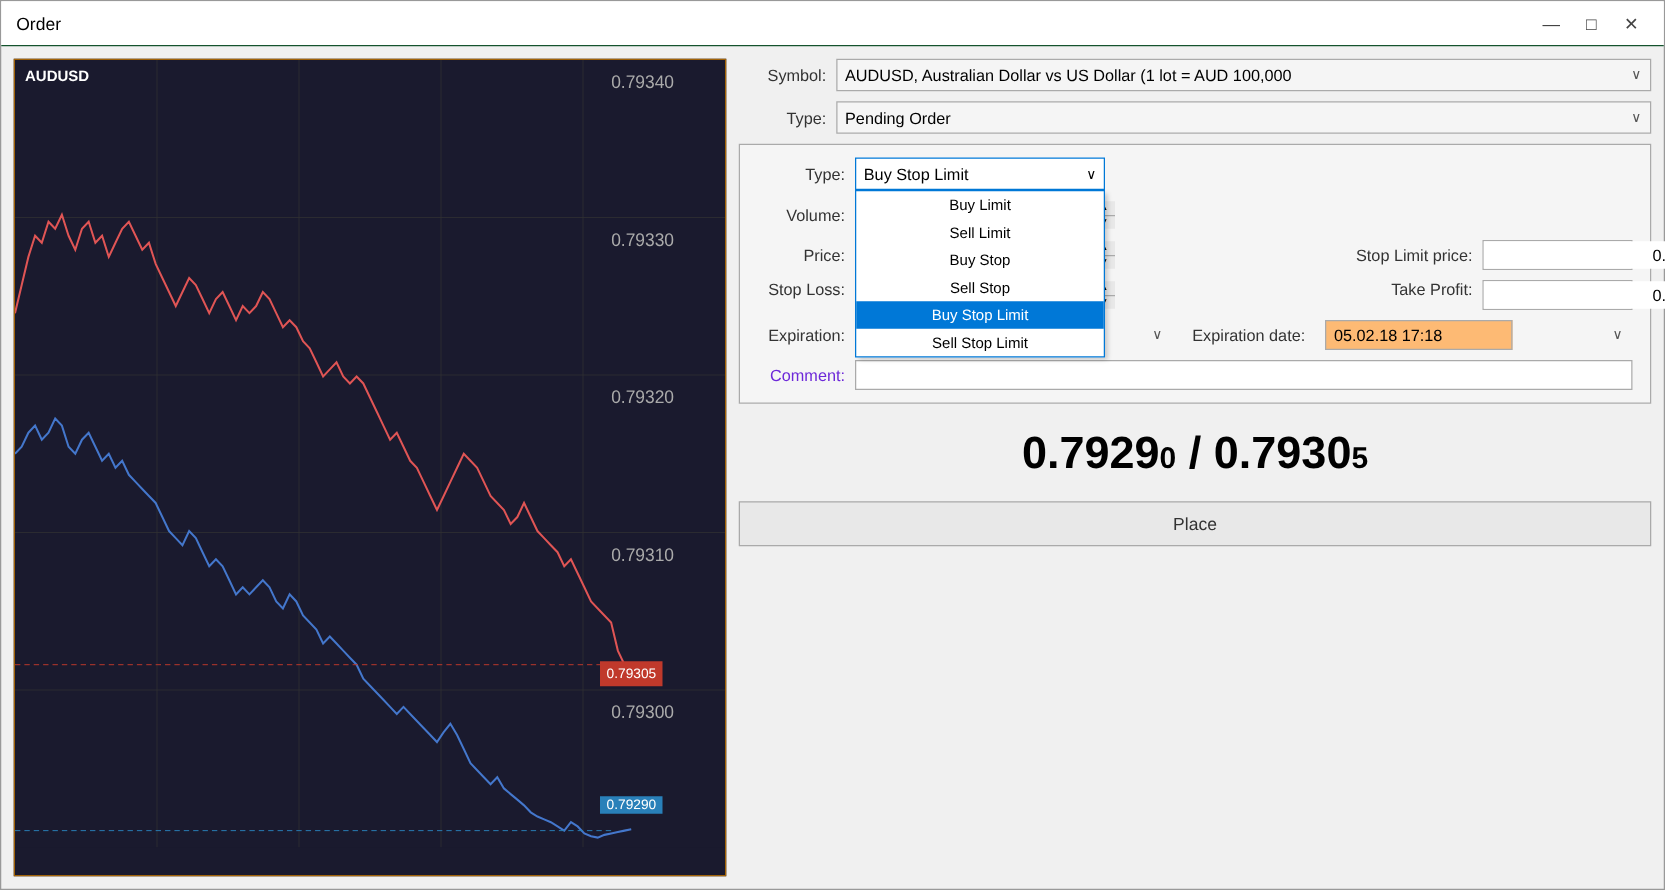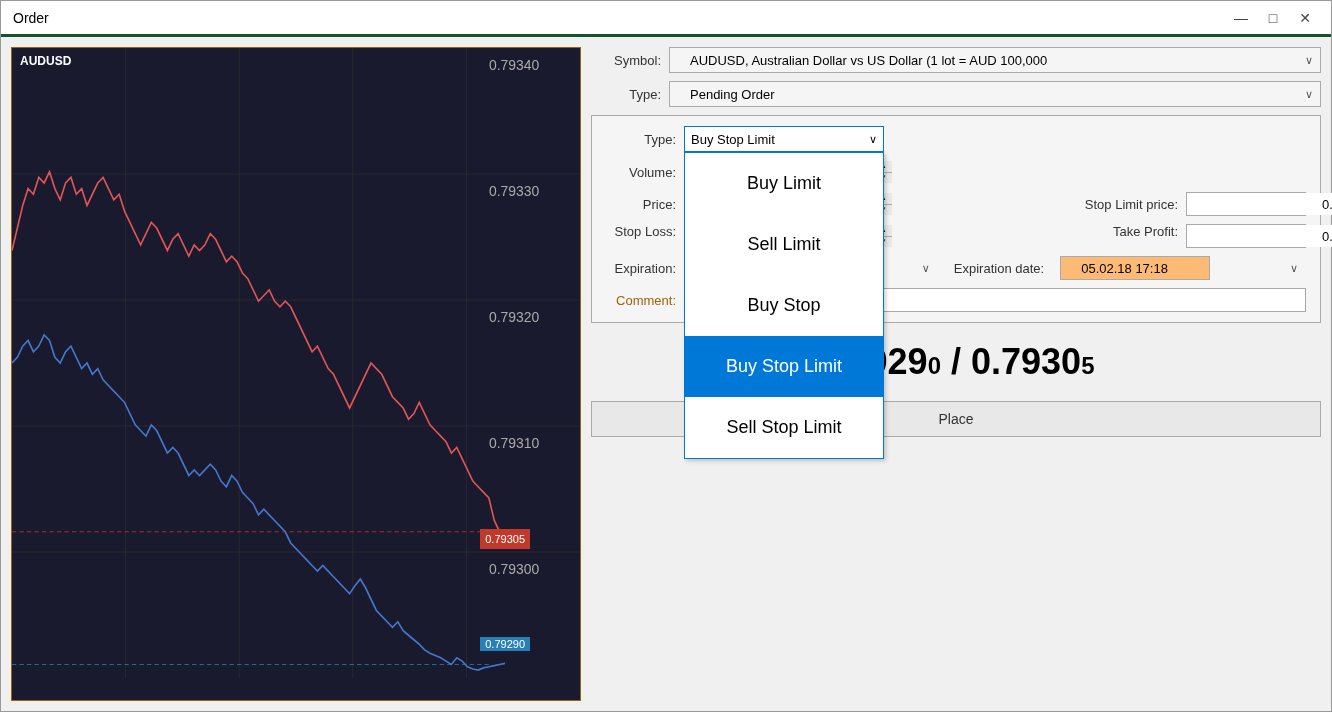--- a/index.html
+++ b/index.html
@@ -21,21 +21,21 @@
       display: flex;
       flex-direction: column;
     }
     .title-bar {
       background: #fff;
       height: 36px;
       display: flex;
       align-items: center;
       justify-content: space-between;
       padding: 0 12px;
-      border-bottom: 3px solid #14532d;
+      border-bottom: 1px solid #14532d;
     }
     .title-bar-title {
       font-size: 14px;
       font-weight: normal;
       color: #000;
     }
     .title-bar-controls {
       display: flex;
       gap: 4px;
     }
@@ -130,21 +130,21 @@
     }
     .select-wrapper {
       flex: 1;
       position: relative;
     }
     .select-wrapper select {
       width: 100%;
       height: 26px;
       border: 1px solid #aaa;
       background: #f5f5f5;
-      padding: 0 20px;
+      padding: 0 6px;
       font-size: 13px;
       appearance: none;
       -webkit-appearance: none;
       cursor: pointer;
     }
     .select-wrapper::after {
       content: '∨';
       position: absolute;
       right: 8px;
       top: 50%;
@@ -217,22 +217,22 @@
       position: absolute;
       top: 26px;
       left: 0;
       width: 100%;
       border: 1px solid #0078d7;
       background: #fff;
       z-index: 100;
       box-shadow: 2px 2px 4px rgba(0,0,0,0.2);
     }
     .dropdown-item {
-      padding: 20px 8px;
-      font-size: 18px;
+      padding: 4px 8px;
+      font-size: 12px;
       cursor: pointer;
       white-space: nowrap;
     }
     .dropdown-item.selected { background: #0078d7; color: #fff; }
     .comment-input {
       flex: 1;
       height: 24px;
       border: 1px solid #aaa;
       background: #fff;
       padding: 0 6px;
@@ -351,20 +351,21 @@
           <span style="width:70px; text-align:right; font-size:13px; color:#333;">Type:</span>
           <div class="type-dropdown-wrapper">
             <div class="type-dropdown-btn">
               <span>Buy Stop Limit</span>
               <span style="font-size:11px;">∨</span>
             </div>
             <div class="type-dropdown-list">
               <div class="dropdown-item">Buy Limit</div>
               <div class="dropdown-item">Sell Limit</div>
               <div class="dropdown-item">Buy Stop</div>
+              <div class="dropdown-item">Sell Stop</div>
               <div class="dropdown-item selected">Buy Stop Limit</div>
               <div class="dropdown-item">Sell Stop Limit</div>
             </div>
           </div>
         </div>
 
         <div style="display:flex; align-items:center; gap:8px; margin-bottom:8px;">
           <span style="width:70px; text-align:right; font-size:13px; color:#333;">Volume:</span>
           <div class="spinner-group" style="width:200px;">
             <input type="text" class="spinner-input" value="" style="">
@@ -416,21 +417,21 @@
           </div>
           <span style="margin-left:auto; font-size:13px; color:#333; white-space:nowrap;">Expiration date:</span>
           <div class="select-wrapper" style="width:150px;">
             <select style="width:150px; height:24px; font-size:13px; border:1px solid #aaa; background:#fdba74;">
               <option>05.02.18 17:18</option>
             </select>
           </div>
         </div>
 
         <div style="display:flex; align-items:center; gap:8px;">
-          <span style="width:70px; text-align:right; font-size:13px; color:#a16207;">Comment:</span>
+          <span style="width:70px; text-align:right; font-size:13px; color:#6d28d9;">Comment:</span>
           <input type="text" class="comment-input" style="flex: 1 1 0%; height: 24px; border: 1px solid rgb(170, 170, 170); background: rgb(255, 255, 255); padding: 0px 6px; font-size: 13px;" value="">
         </div>
       </div>
 
       <div class="price-display">
         <span class="price-display-text">
           <span>0.7929</span><span class="small-digit">0</span>
           <span> / </span>
           <span>0.7930</span><span class="small-digit">5</span>
         </span>

